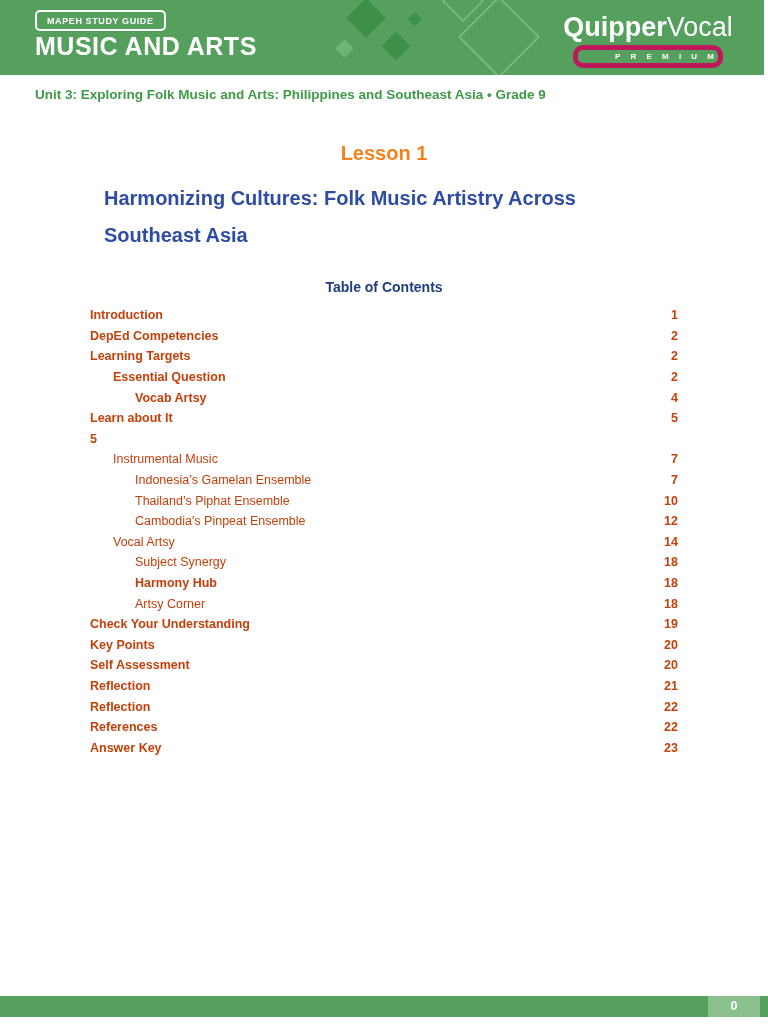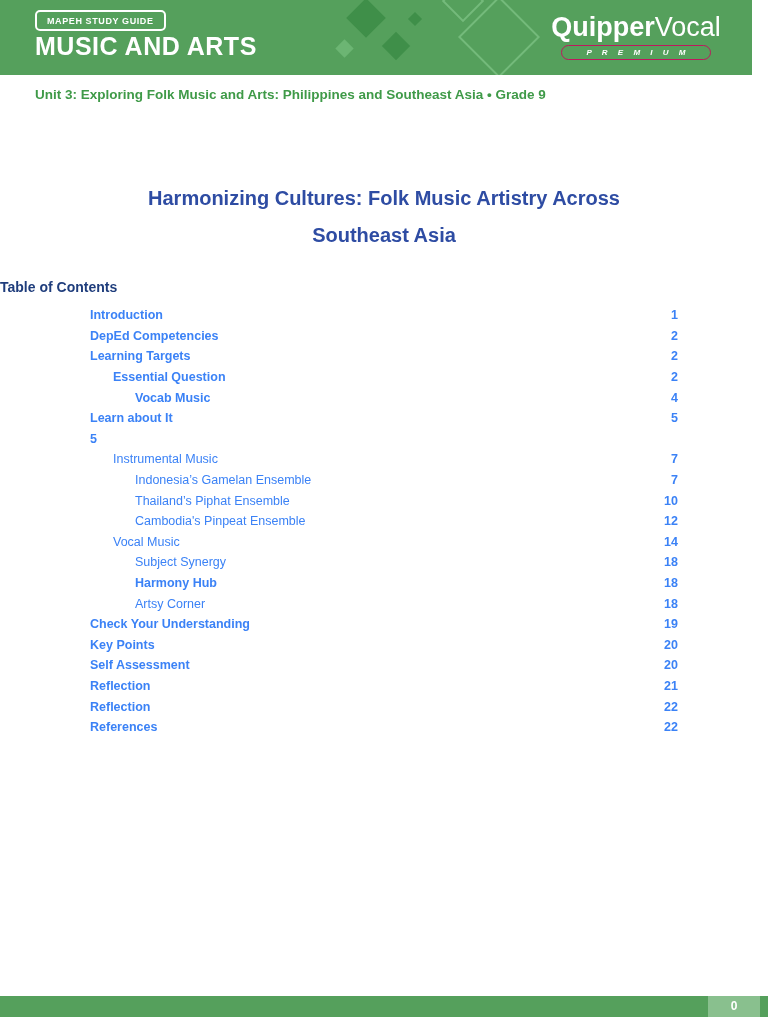--- a/index.html
+++ b/index.html
@@ -10,21 +10,21 @@
     width: 768px;
     height: 1024px;
     background: #ffffff;
     overflow: hidden;
     margin: 0 auto;
   }
 
   
   .header {
     position: absolute;
-    top: 0; left: 0; right: 16px;
+    top: 0; left: 0; right: 4px;
     height: 75px;
     background: #55a05c;
     overflow: hidden;
   }
   .diamond {
     position: absolute;
     transform: rotate(45deg);
   }
   .d1 { width: 28px; height: 28px; background: #3f8f49; left: 352px; top: 4px; }
   .d2 { width: 20px; height: 20px; background: #3f8f49; left: 386px; top: 36px; }
@@ -57,29 +57,28 @@
     width: 172px;
     text-align: center;
     color: #ffffff;
   }
   .brand-word { font-size: 27px; line-height: 28px; white-space: nowrap; }
   .brand-word .b1 { font-weight: 800; }
   .brand-word .b2 { font-weight: 300; }
   .premium-pill {
     display: inline-block;
     margin-top: 4px;
-    border: 1px solid #be185d;
+    border: 5px solid #be185d;
     border-radius: 10px;
     font-size: 8px;
     font-weight: 600;
     letter-spacing: 4px;
     padding: 2px 0 2px 4px;
     width: 150px;
-    text-align: center;
-    font-style: italic;
+    text-align: right;
   }
 
   
   .unit-subtitle {
     position: absolute;
     top: 87px; left: 35px;
     color: #3f9a48;
     font-size: 13.5px;
     font-weight: 700;
   }
@@ -91,48 +90,47 @@
     text-align: center;
     color: #f5821f;
     font-size: 20px;
     font-weight: 700;
   }
   .doc-title {
     position: absolute;
     top: 180px; left: 50%;
     transform: translateX(-50%);
     width: 560px;
-    text-align: center;
     color: #2e4ca3;
     font-size: 20px;
     font-weight: 700;
     line-height: 37px;
   }
 
   
   .toc-title {
     position: absolute;
     top: 279px; left: 0; right: 0;
-    text-align: left;
+    text-align: center;
     color: #1f3d7c;
     font-size: 14px;
     font-weight: 700;
   }
   .toc-list {
     position: absolute;
     top: 305px; left: 90px;
     width: 588px;
   }
   .toc-row {
     display: flex;
     justify-content: space-between;
     align-items: center;
     height: 20.6px;
     font-size: 12.5px;
-    color: #3b82f6;
+    color: #c2410c;
   }
   .toc-row.bold .toc-label { font-weight: 700; }
   .toc-page { font-weight: 700; }
   .indent-0 { padding-left: 0; }
   .indent-1 { padding-left: 23px; }
   .indent-2 { padding-left: 45px; }
 
   
   .footer-bar {
     position: absolute;
@@ -172,20 +170,21 @@
     <div class="brand">
       <div class="brand-word">
         <span class="b1">Quipper</span><span class="b2">Vocal</span>
       </div>
       <div class="premium-pill">P R E M I U M</div>
     </div>
   </div>
 
   <div class="unit-subtitle">Unit 3: Exploring Folk Music and Arts: Philippines and Southeast Asia • Grade 9</div>
 
+  <div class="lesson-label">Lesson 1</div>
   <div class="doc-title">Harmonizing Cultures: Folk Music Artistry Across Southeast Asia</div>
 
   <div class="toc-title">Table of Contents</div>
   <div class="toc-list" id="toc-list">
       <div class="toc-row bold">
         <span class="toc-label indent-0">Introduction</span>
         <span class="toc-page">1</span>
       </div>
       <div class="toc-row bold">
         <span class="toc-label indent-0">DepEd Competencies</span>
@@ -193,21 +192,21 @@
       </div>
       <div class="toc-row bold">
         <span class="toc-label indent-0">Learning Targets</span>
         <span class="toc-page">2</span>
       </div>
       <div class="toc-row bold">
         <span class="toc-label indent-1">Essential Question</span>
         <span class="toc-page">2</span>
       </div>
       <div class="toc-row bold">
-        <span class="toc-label indent-2">Vocab Music</span>
+        <span class="toc-label indent-2">Vocab Artsy</span>
         <span class="toc-page">4</span>
       </div>
       <div class="toc-row bold">
         <span class="toc-label indent-0">Learn about It</span>
         <span class="toc-page">5</span>
       </div>
       <div class="toc-row">
         <span class="toc-page">5</span>
       </div>
       <div class="toc-row">
@@ -220,21 +219,21 @@
       </div>
       <div class="toc-row">
         <span class="toc-label indent-2">Thailand’s Piphat Ensemble</span>
         <span class="toc-page">10</span>
       </div>
       <div class="toc-row">
         <span class="toc-label indent-2">Cambodia's Pinpeat Ensemble</span>
         <span class="toc-page">12</span>
       </div>
       <div class="toc-row">
-        <span class="toc-label indent-1">Vocal Music</span>
+        <span class="toc-label indent-1">Vocal Artsy</span>
         <span class="toc-page">14</span>
       </div>
       <div class="toc-row">
         <span class="toc-label indent-2">Subject Synergy</span>
         <span class="toc-page">18</span>
       </div>
       <div class="toc-row bold">
         <span class="toc-label indent-2">Harmony Hub</span>
         <span class="toc-page">18</span>
       </div>
@@ -258,20 +257,24 @@
         <span class="toc-label indent-0">Reflection</span>
         <span class="toc-page">21</span>
       </div>
       <div class="toc-row bold">
         <span class="toc-label indent-0">Reflection</span>
         <span class="toc-page">22</span>
       </div>
       <div class="toc-row bold">
         <span class="toc-label indent-0">References</span>
         <span class="toc-page">22</span>
+      </div>
+      <div class="toc-row bold">
+        <span class="toc-label indent-0">Answer Key</span>
+        <span class="toc-page">23</span>
       </div>
     </div>
 
   <div class="footer-bar">
     <div class="footer-page-box">0</div>
   </div>
 
 </div>
 
 </body></html>

